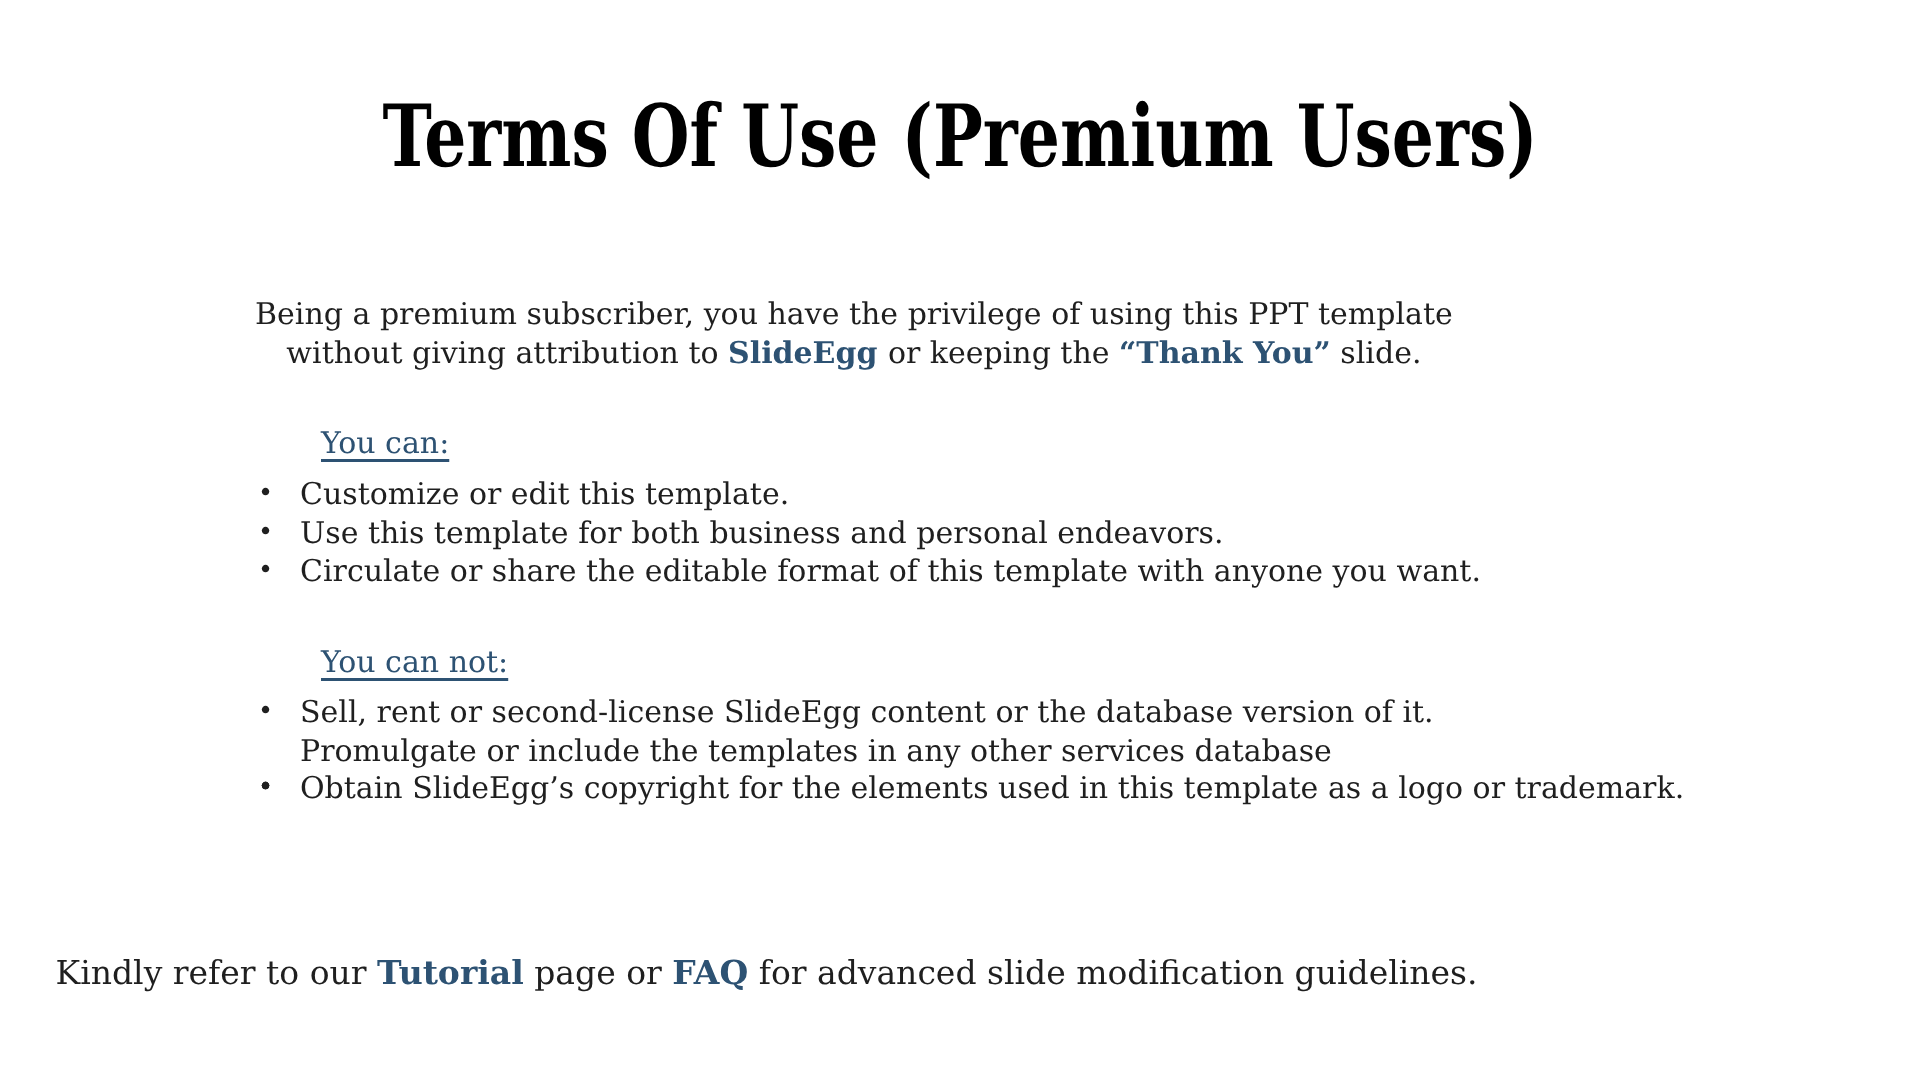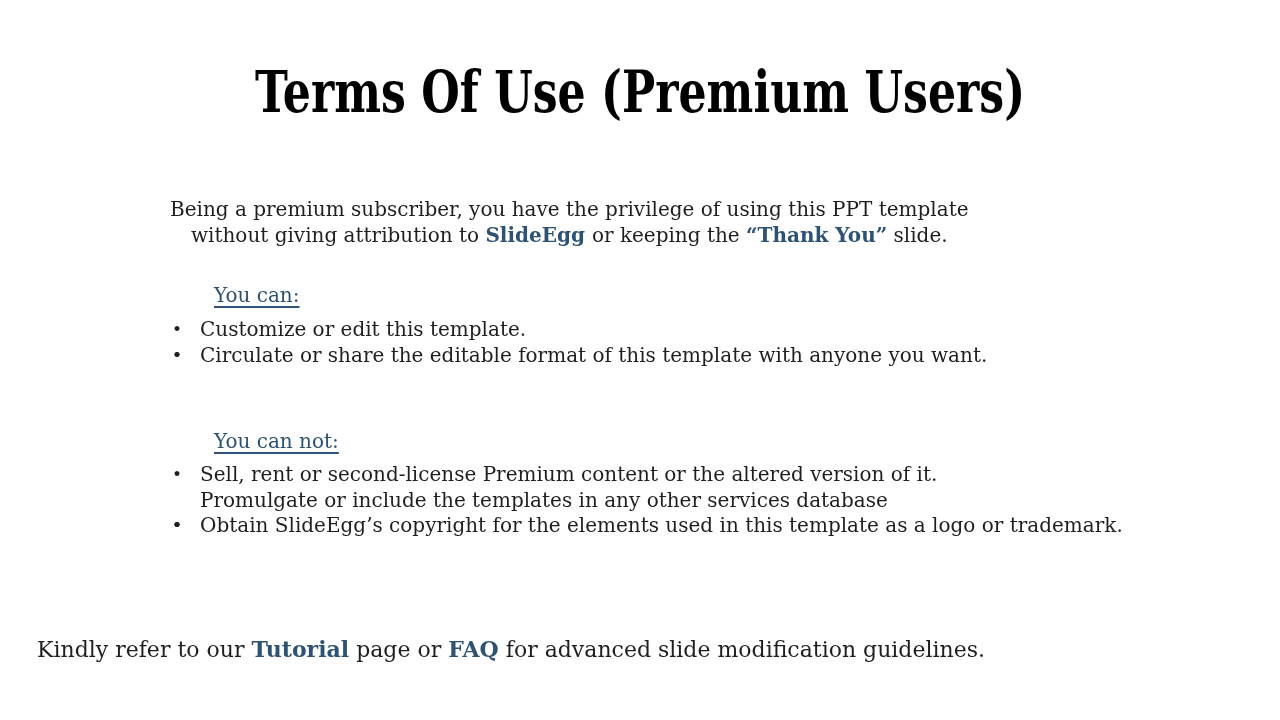--- a/index.html
+++ b/index.html
@@ -114,33 +114,34 @@
 
   <div class="section-heading heading-can">You can:</div>
 
   <ul class="bullets list-can">
     <li>
       <span class="bullet">•</span>
       <span>Customize or edit this template.</span>
     </li>
     <li>
       <span class="bullet">•</span>
+      <span>Use this template for both business and personal endeavors.</span>
     </li>
     <li>
       <span class="bullet">•</span>
       <span>Circulate or share the editable format of this template with anyone you want.</span>
     </li>
   </ul>
 
   <div class="section-heading heading-cannot">You can not:</div>
 
   <ul class="bullets list-cannot">
     <li>
       <span class="bullet">•</span>
-      <span>Sell, rent or second-license Premium content or the altered version of it.</span>
+      <span>Sell, rent or second-license SlideEgg content or the database version of it.</span>
       <span class="cont-line">Promulgate or include the templates in any other services database</span>
     </li>
     <li>
       <span class="bullet">•</span>
     </li>
     <li>
       <span class="bullet">•</span>
     </li>
     <li>
       <span class="bullet">•</span>

